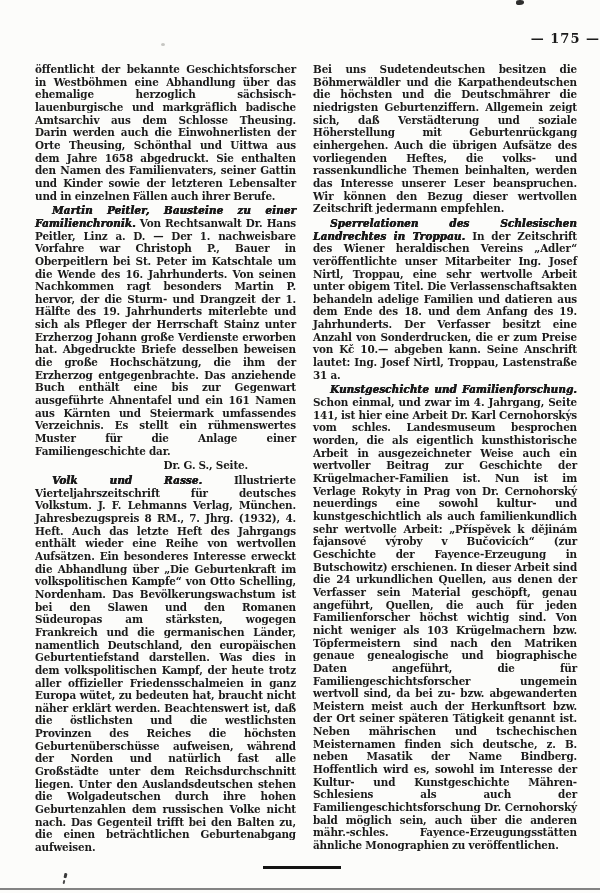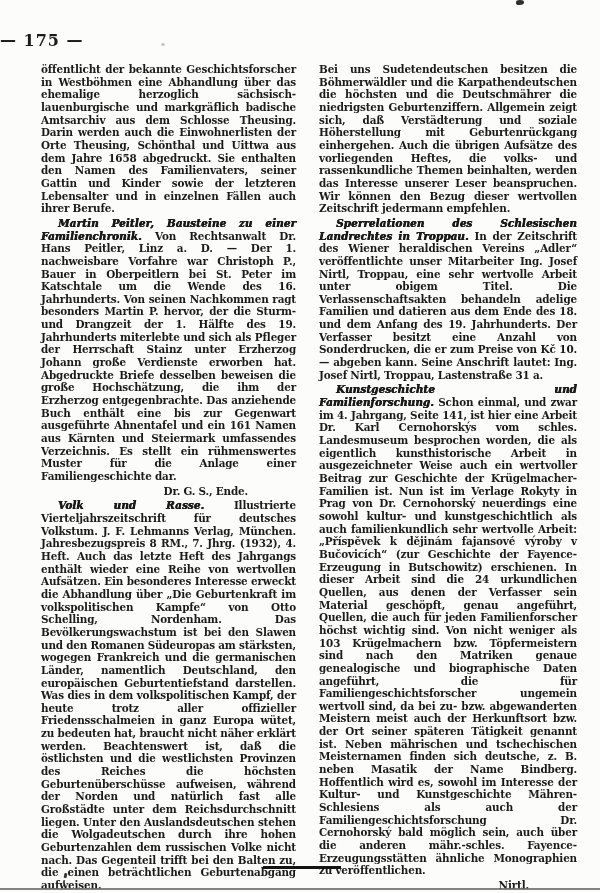--- a/index.html
+++ b/index.html
@@ -6,40 +6,40 @@
   body {
     width: 600px; height: 893px;
     background: #fcfcfa;
     position: relative;
     overflow: hidden;
     font-family: "DejaVu Serif", "Liberation Serif", serif;
     color: #1b1b1b;
   }
   .pagenum {
     position: absolute; top: 31px; left: 0; width: 100%;
-    text-align: left;
-    font-size: 16px; font-weight: bold; letter-spacing: 1px;
+    text-align: right;
+    font-size: 13px; font-weight: bold; letter-spacing: 1px;
   }
   .cols {
     position: absolute; left: 31px; top: 63px; width: 546px;
     display: flex; gap: 13px;
   }
   .col {
     font-size: 10.4px;
     line-height: 12.65px;
     font-weight: bold;
     text-align: justify;
     letter-spacing: -0.15px;
     hyphens: auto;
     -webkit-hyphens: auto;
     word-spacing: -0.2px;
   }
   .col-left  { width: 265px; }
   .col-right { width: 268px; }
-  .col p { margin: 0 0 2px 10px; }
+  .col p { margin: 0 0 2px 4px; }
   p.indent { text-indent: 17px; }
   .head {
     text-shadow: 0.5px 0 0 currentColor, 0 0.3px 0 currentColor;
     letter-spacing: 0.1px;
     font-style: italic;
   }
   .sig {
     text-align: right;
     padding-right: 48px;
     margin: 0 0 2px 0;
@@ -76,32 +76,31 @@
 <body>
 
 <div class="pagenum">— 175 —</div>
 
 <div class="cols">
 
   <div class="col col-left">
     <p><span>öffentlicht der bekannte Geschichtsforscher in Westböhmen eine Abhandlung über das ehemalige herzoglich sächsisch-lauenburgische und markgräflich badische Amtsarchiv aus dem Schlosse Theusing. Darin werden auch die Einwohnerlisten der Orte Theusing, Schönthal und Uittwa aus dem Jahre 1658 abgedruckt. Sie enthalten den Namen des Familienvaters, seiner Gattin und Kinder sowie der letzteren Lebensalter und in einzelnen Fällen auch ihrer Berufe.</span></p>
 
     <p class="indent"><b class="head">Martin Peitler, Bausteine zu einer Familienchronik.</b> <span>Von Rechtsanwalt Dr. Hans Peitler, Linz a. D. — Der 1. nachweisbare Vorfahre war Christoph P., Bauer in Oberpeitlern bei St. Peter im Katschtale um die Wende des 16. Jahrhunderts. Von seinen Nachkommen ragt besonders Martin P. hervor, der die Sturm- und Drangzeit der 1. Hälfte des 19. Jahrhunderts miterlebte und sich als Pfleger der Herrschaft Stainz unter Erzherzog Johann große Verdienste erworben hat. Abgedruckte Briefe desselben beweisen die große Hochschätzung, die ihm der Erzherzog entgegenbrachte. Das anziehende Buch enthält eine bis zur Gegenwart ausgeführte Ahnentafel und ein 161 Namen aus Kärnten und Steiermark umfassendes Verzeichnis. Es stellt ein rühmenswertes Muster für die Anlage einer Familiengeschichte dar.</span></p>
-    <p class="sig">Dr. G. S., Ende.</p>
+    <p class="sig">Dr. G. S., Seite.</p>
 
     <p class="indent"><b class="head">Volk und Rasse.</b> <span>Illustrierte Vierteljahrszeitschrift für deutsches Volkstum. J. F. Lehmanns Verlag, München. Jahresbezugspreis 8 RM., 7. Jhrg. (1932), 4. Heft. Auch das letzte Heft des Jahrgangs enthält wieder eine Reihe von wertvollen Aufsätzen. Ein besonderes Interesse erweckt die Abhandlung über „Die Geburtenkraft im volkspolitischen Kampfe“ von Otto Schelling, Nordenham. Das Bevölkerungswachstum ist bei den Slawen und den Romanen Südeuropas am stärksten, wogegen Frankreich und die germanischen Länder, namentlich Deutschland, den europäischen Geburtentiefstand darstellen. Was dies in dem volkspolitischen Kampf, der heute trotz aller offizieller Friedensschalmeien in ganz Europa wütet, zu bedeuten hat, braucht nicht näher erklärt werden. Beachtenswert ist, daß die östlichsten und die westlichsten Provinzen des Reiches die höchsten Geburtenüberschüsse aufweisen, während der Norden und natürlich fast alle Großstädte unter dem Reichsdurchschnitt liegen. Unter den Auslandsdeutschen stehen die Wolgadeutschen durch ihre hohen Geburtenzahlen dem russischen Volke nicht nach. Das Gegenteil trifft bei den Balten zu, die einen beträchtlichen Geburtenabgang aufweisen.</span></p>
   </div>
 
   <div class="col col-right">
     <p><span>Bei uns Sudetendeutschen besitzen die Böhmerwäldler und die Karpathendeutschen die höchsten und die Deutschmährer die niedrigsten Geburtenziffern. Allgemein zeigt sich, daß Verstädterung und soziale Höherstellung mit Geburtenrückgang einhergehen. Auch die übrigen Aufsätze des vorliegenden Heftes, die volks- und rassenkundliche Themen beinhalten, werden das Interesse unserer Leser beanspruchen. Wir können den Bezug dieser wertvollen Zeitschrift jedermann empfehlen.</span></p>
 
     <p class="indent"><b class="head">Sperrelationen des Schlesischen Landrechtes in Troppau.</b> <span>In der Zeitschrift des Wiener heraldischen Vereins „Adler“ veröffentlichte unser Mitarbeiter Ing. Josef Nirtl, Troppau, eine sehr wertvolle Arbeit unter obigem Titel. Die Verlassenschaftsakten behandeln adelige Familien und datieren aus dem Ende des 18. und dem Anfang des 19. Jahrhunderts. Der Verfasser besitzt eine Anzahl von Sonderdrucken, die er zum Preise von Kč 10.— abgeben kann. Seine Anschrift lautet: Ing. Josef Nirtl, Troppau, Lastenstraße 31 a.</span></p>
 
     <p class="indent"><b class="head">Kunstgeschichte und Familienforschung.</b> <span>Schon einmal, und zwar im 4. Jahrgang, Seite 141, ist hier eine Arbeit Dr. Karl Cernohorskýs vom schles. Landesmuseum besprochen worden, die als eigentlich kunsthistorische Arbeit in ausgezeichneter Weise auch ein wertvoller Beitrag zur Geschichte der Krügelmacher-Familien ist. Nun ist im Verlage Rokyty in Prag von Dr. Cernohorský neuerdings eine sowohl kultur- und kunstgeschichtlich als auch familienkundlich sehr wertvolle Arbeit: „Příspěvek k dějinám fajansové výroby v Bučovicích“ (zur Geschichte der Fayence-Erzeugung in Butschowitz) erschienen. In dieser Arbeit sind die 24 urkundlichen Quellen, aus denen der Verfasser sein Material geschöpft, genau angeführt, Quellen, die auch für jeden Familienforscher höchst wichtig sind. Von nicht weniger als 103 Krügelmachern bzw. Töpfermeistern sind nach den Matriken genaue genealogische und biographische Daten angeführt, die für Familiengeschichtsforscher ungemein wertvoll sind, da bei zu- bzw. abgewanderten Meistern meist auch der Herkunftsort bzw. der Ort seiner späteren Tätigkeit genannt ist. Neben mährischen und tschechischen Meisternamen finden sich deutsche, z. B. neben Masatik der Name Bindberg. Hoffentlich wird es, sowohl im Interesse der Kultur- und Kunstgeschichte Mähren-Schlesiens als auch der Familiengeschichtsforschung Dr. Cernohorský bald möglich sein, auch über die anderen mähr.-schles. Fayence-Erzeugungsstätten ähnliche Monographien zu veröffentlichen.</span></p>
-    <p class="sig">Nirtl.</p>
   </div>
 
 </div>
 
 <div class="divider"></div>
 
 <div class="speck-top"></div>
 <div class="speck-header"></div>
 <div class="mark-bl-1"></div>
 <div class="mark-bl-2"></div>

